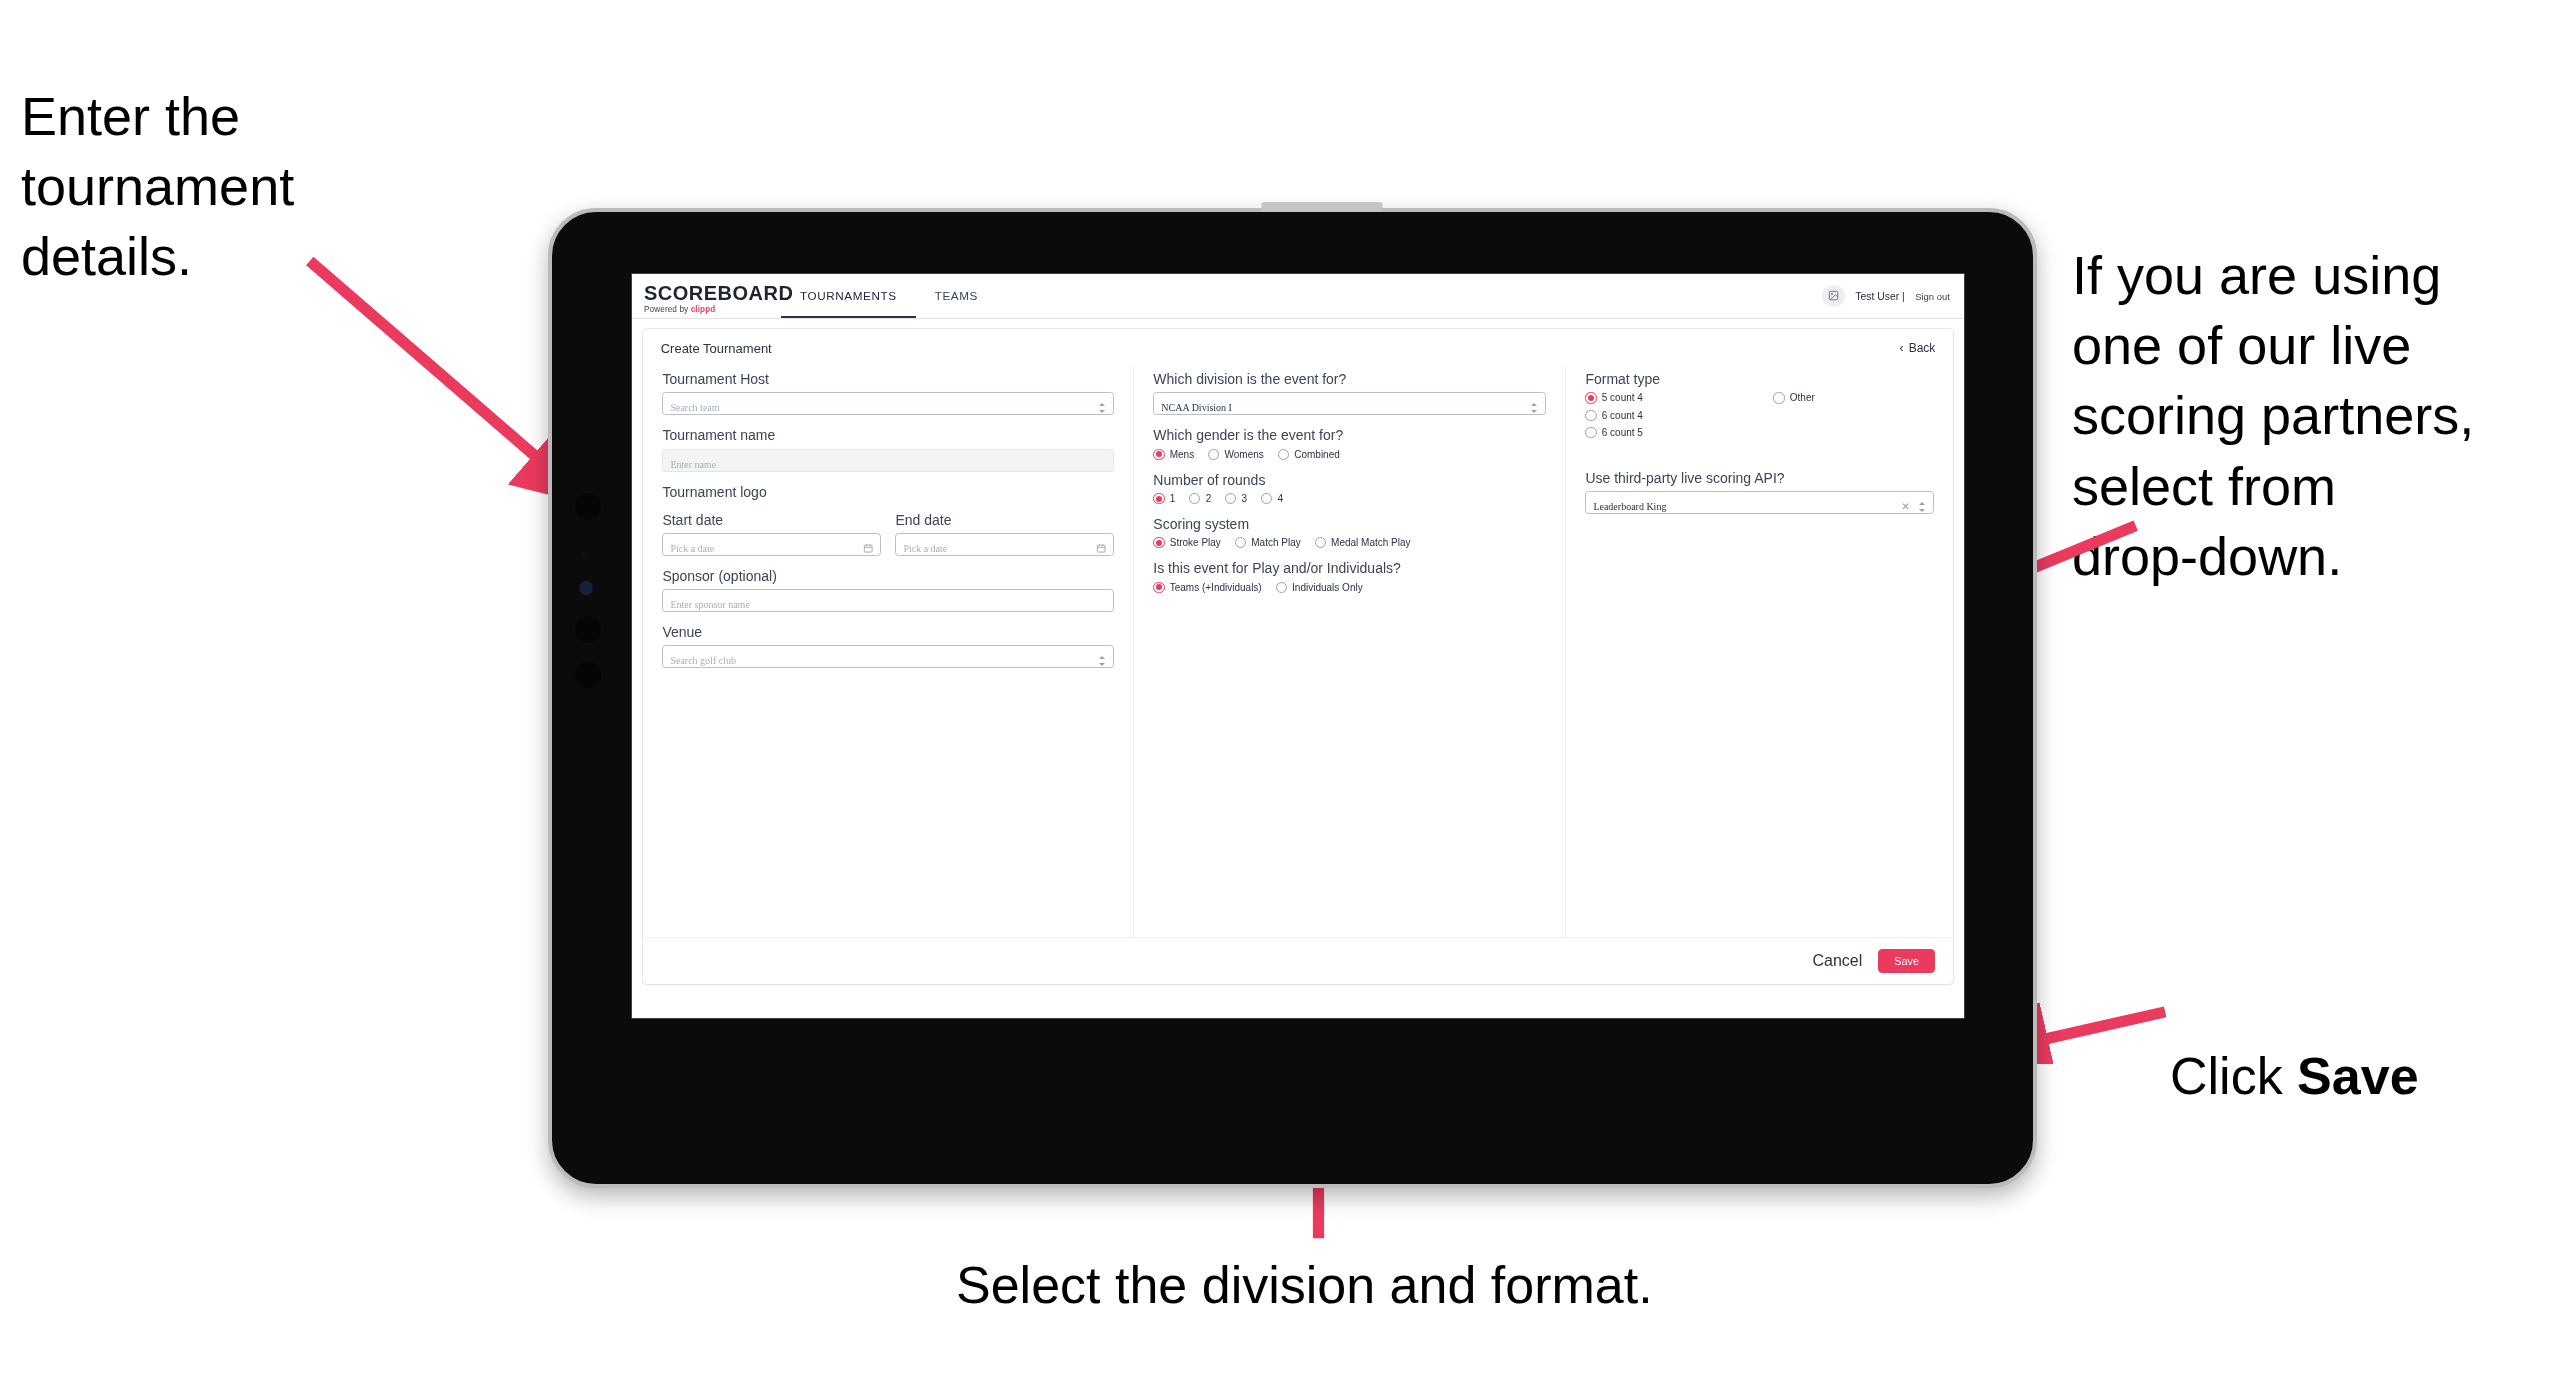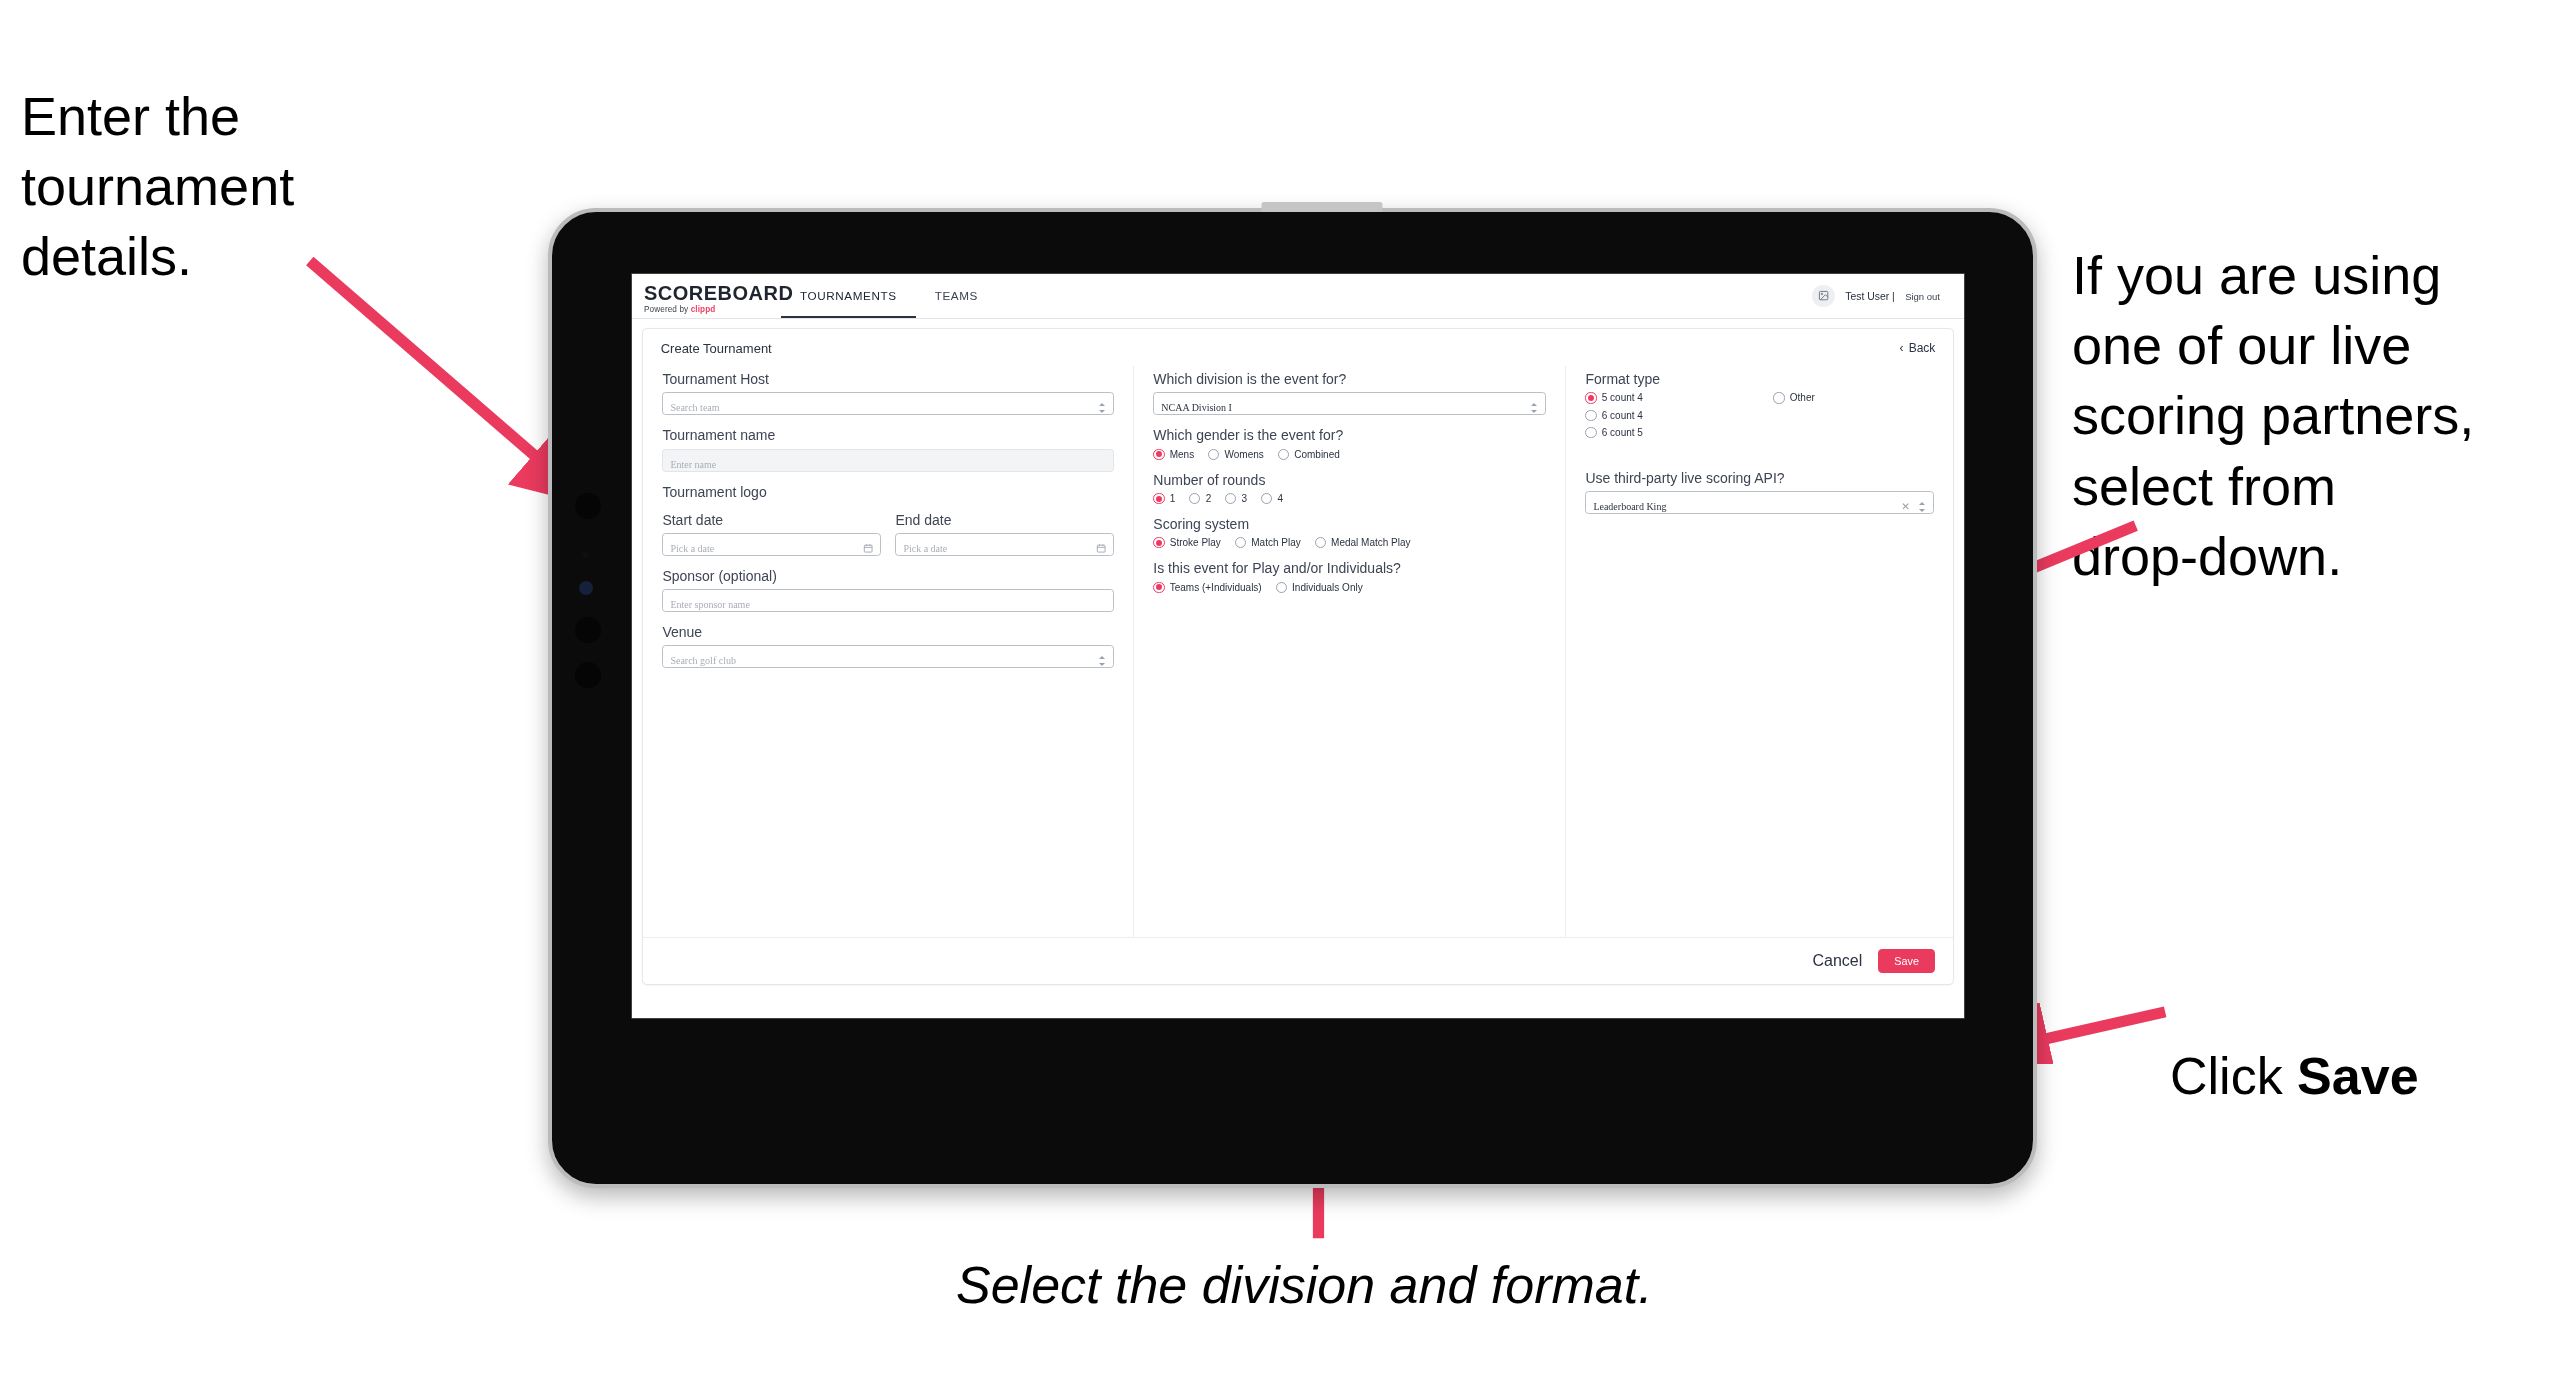--- a/index.html
+++ b/index.html
@@ -15,21 +15,21 @@
   .anno {
     position: absolute;
     color: #000;
     font-family: "Liberation Sans", sans-serif;
     font-weight: 400;
     line-height: 1.30;
     white-space: pre-line;
   }
   #anno-left   { left: 21px;   top: 81px;   width: 363px; font-size: 54px; }
   #anno-right  { left: 2072px; top: 240px;  width: 484px; font-size: 54px; }
-  #anno-bottom { left: 956px; top: 1252px; width: 951px; font-size: 52px; font-style: italic; }
+  #anno-bottom { left: 956px; top: 1252px; width: 951px; font-size: 52px; }
   #anno-save   { left: 2170px; top: 975px; width: 372px; font-size: 52px; }
   #anno-save b { font-weight: 700; }
 
   .arrow { position: absolute; pointer-events: none; }
 
   
   .tablet {
     position: absolute;
     left: 548px; top: 208px;
     width: 1489px; height: 980px;
@@ -76,21 +76,21 @@
   .brand .bd-sub .clippd { color:#ef3d62; font-weight:700; }
   .navtabs { display:flex; align-items:stretch; }
   .navtab {
     display:flex; align-items:center; padding: 0 19px;
     font-size: 11.7px; letter-spacing: 0.6px; color:#3c4354;
     border-bottom: 2.6px solid transparent;
     cursor:pointer;
   }
   .navtab.active { border-bottom-color:#2b3242; color:#20273a; }
   .topbar-right {
-    margin-left:auto; display:flex; align-items:center; gap: 10.4px; padding-right: 24px;
+    margin-left:auto; display:flex; align-items:center; gap: 10.4px; padding-right: 14px;
   }
   .avatar {
     width: 22.5px; height: 22.5px; border-radius: 50%;
     background:#eeeff2; display:flex; align-items:center; justify-content:center;
     color:#6b7280;
   }
   .user-text { font-size: 10.4px; color:#272e3c; }
   .signout { font-size: 9.5px; color:#3b4252; cursor:pointer; }
 
   

